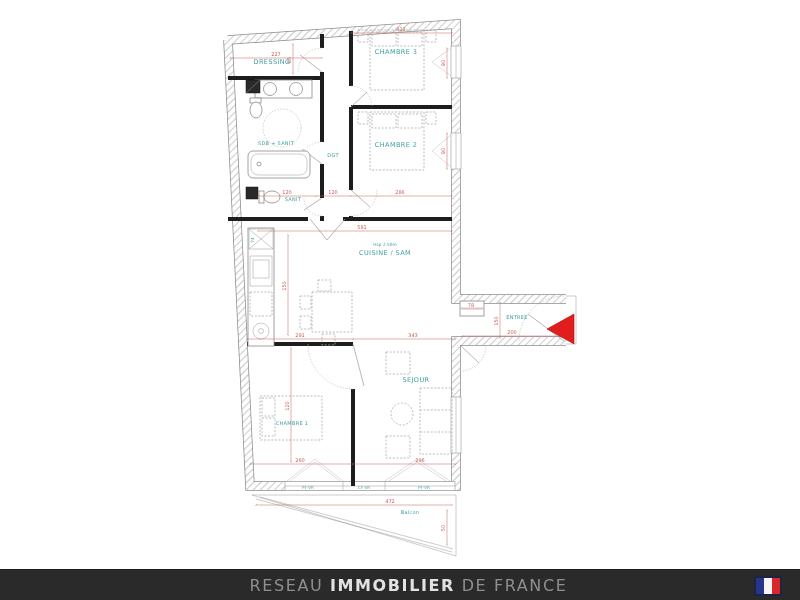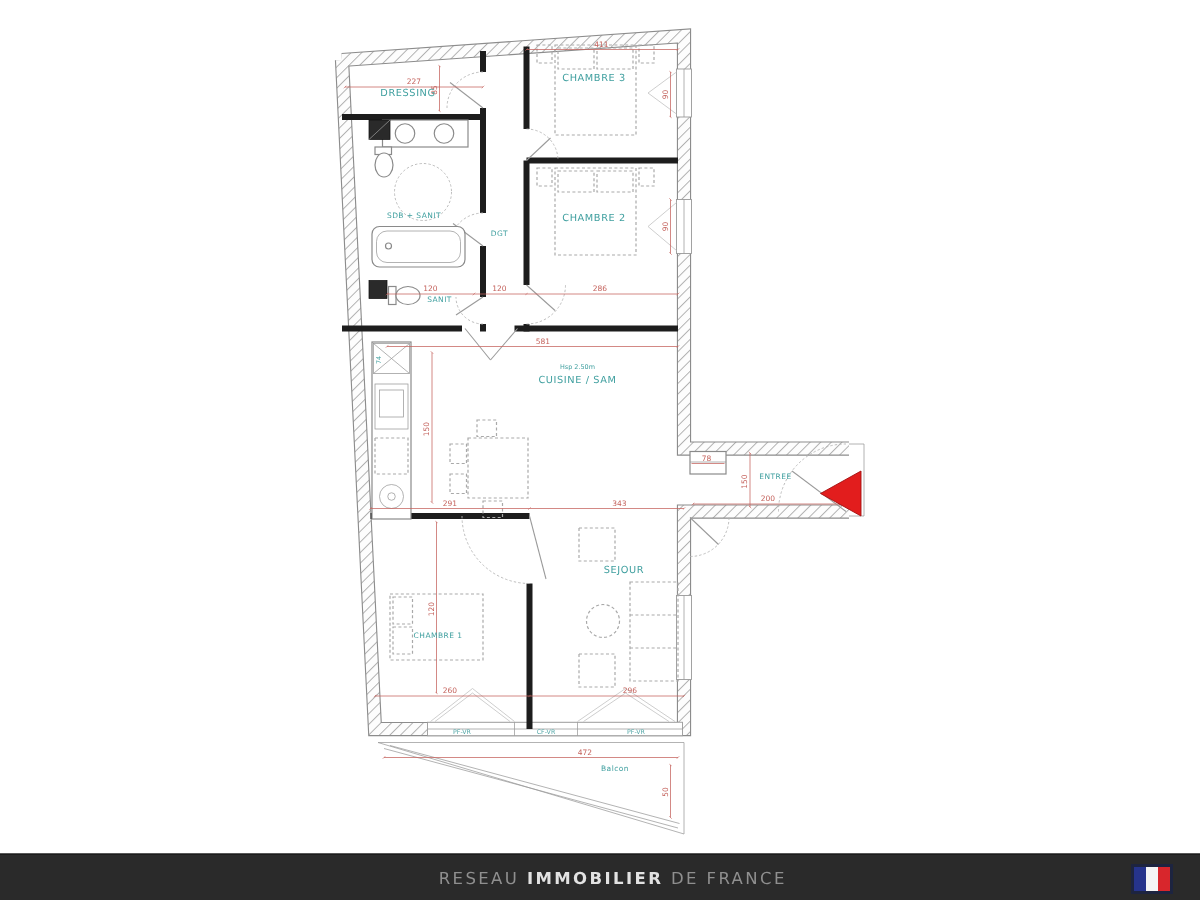--- a/index.html
+++ b/index.html
@@ -23,21 +23,21 @@
   .dim{fill:#c4625c;font-size:5px;text-anchor:middle;}
   .rlabel{fill:#3f9f9f;font-size:6.5px;text-anchor:middle;letter-spacing:0.4px;}
   .rlabel-sm{fill:#3f9f9f;font-size:5px;text-anchor:middle;letter-spacing:0.3px;}
   .note{fill:#3f9f9f;font-size:4.3px;text-anchor:middle;}
   .wlabel{fill:#55a8a8;font-size:4.2px;text-anchor:middle;}
   .arrow{fill:#e21d1d;stroke:#a31010;stroke-width:0.6;}
 
   
   .footer{position:absolute;left:0;bottom:0;width:800px;height:30px;background:#2a2a2a;
           border-top:1px solid #1c1c1c;display:flex;align-items:center;justify-content:center;}
-  .footer-text{font-size:11px;letter-spacing:1.6px;color:#8f8f8f;white-space:nowrap;margin-left:17px;}
+  .footer-text{font-size:16px;letter-spacing:1.6px;color:#8f8f8f;white-space:nowrap;margin-left:17px;}
   .footer-text .main{color:#e2e2e2;font-weight:700;}
   .flag{position:absolute;right:18px;top:6px;width:24px;height:16px;display:flex;
         border:2px solid #1d2440;box-sizing:content-box;}
   .flag .b{flex:1;background:#26348c;}
   .flag .w{flex:1;background:#f5f5f5;}
   .flag .r{flex:1;background:#d8262c;}
 </style>
 </head>
 <body>
 

